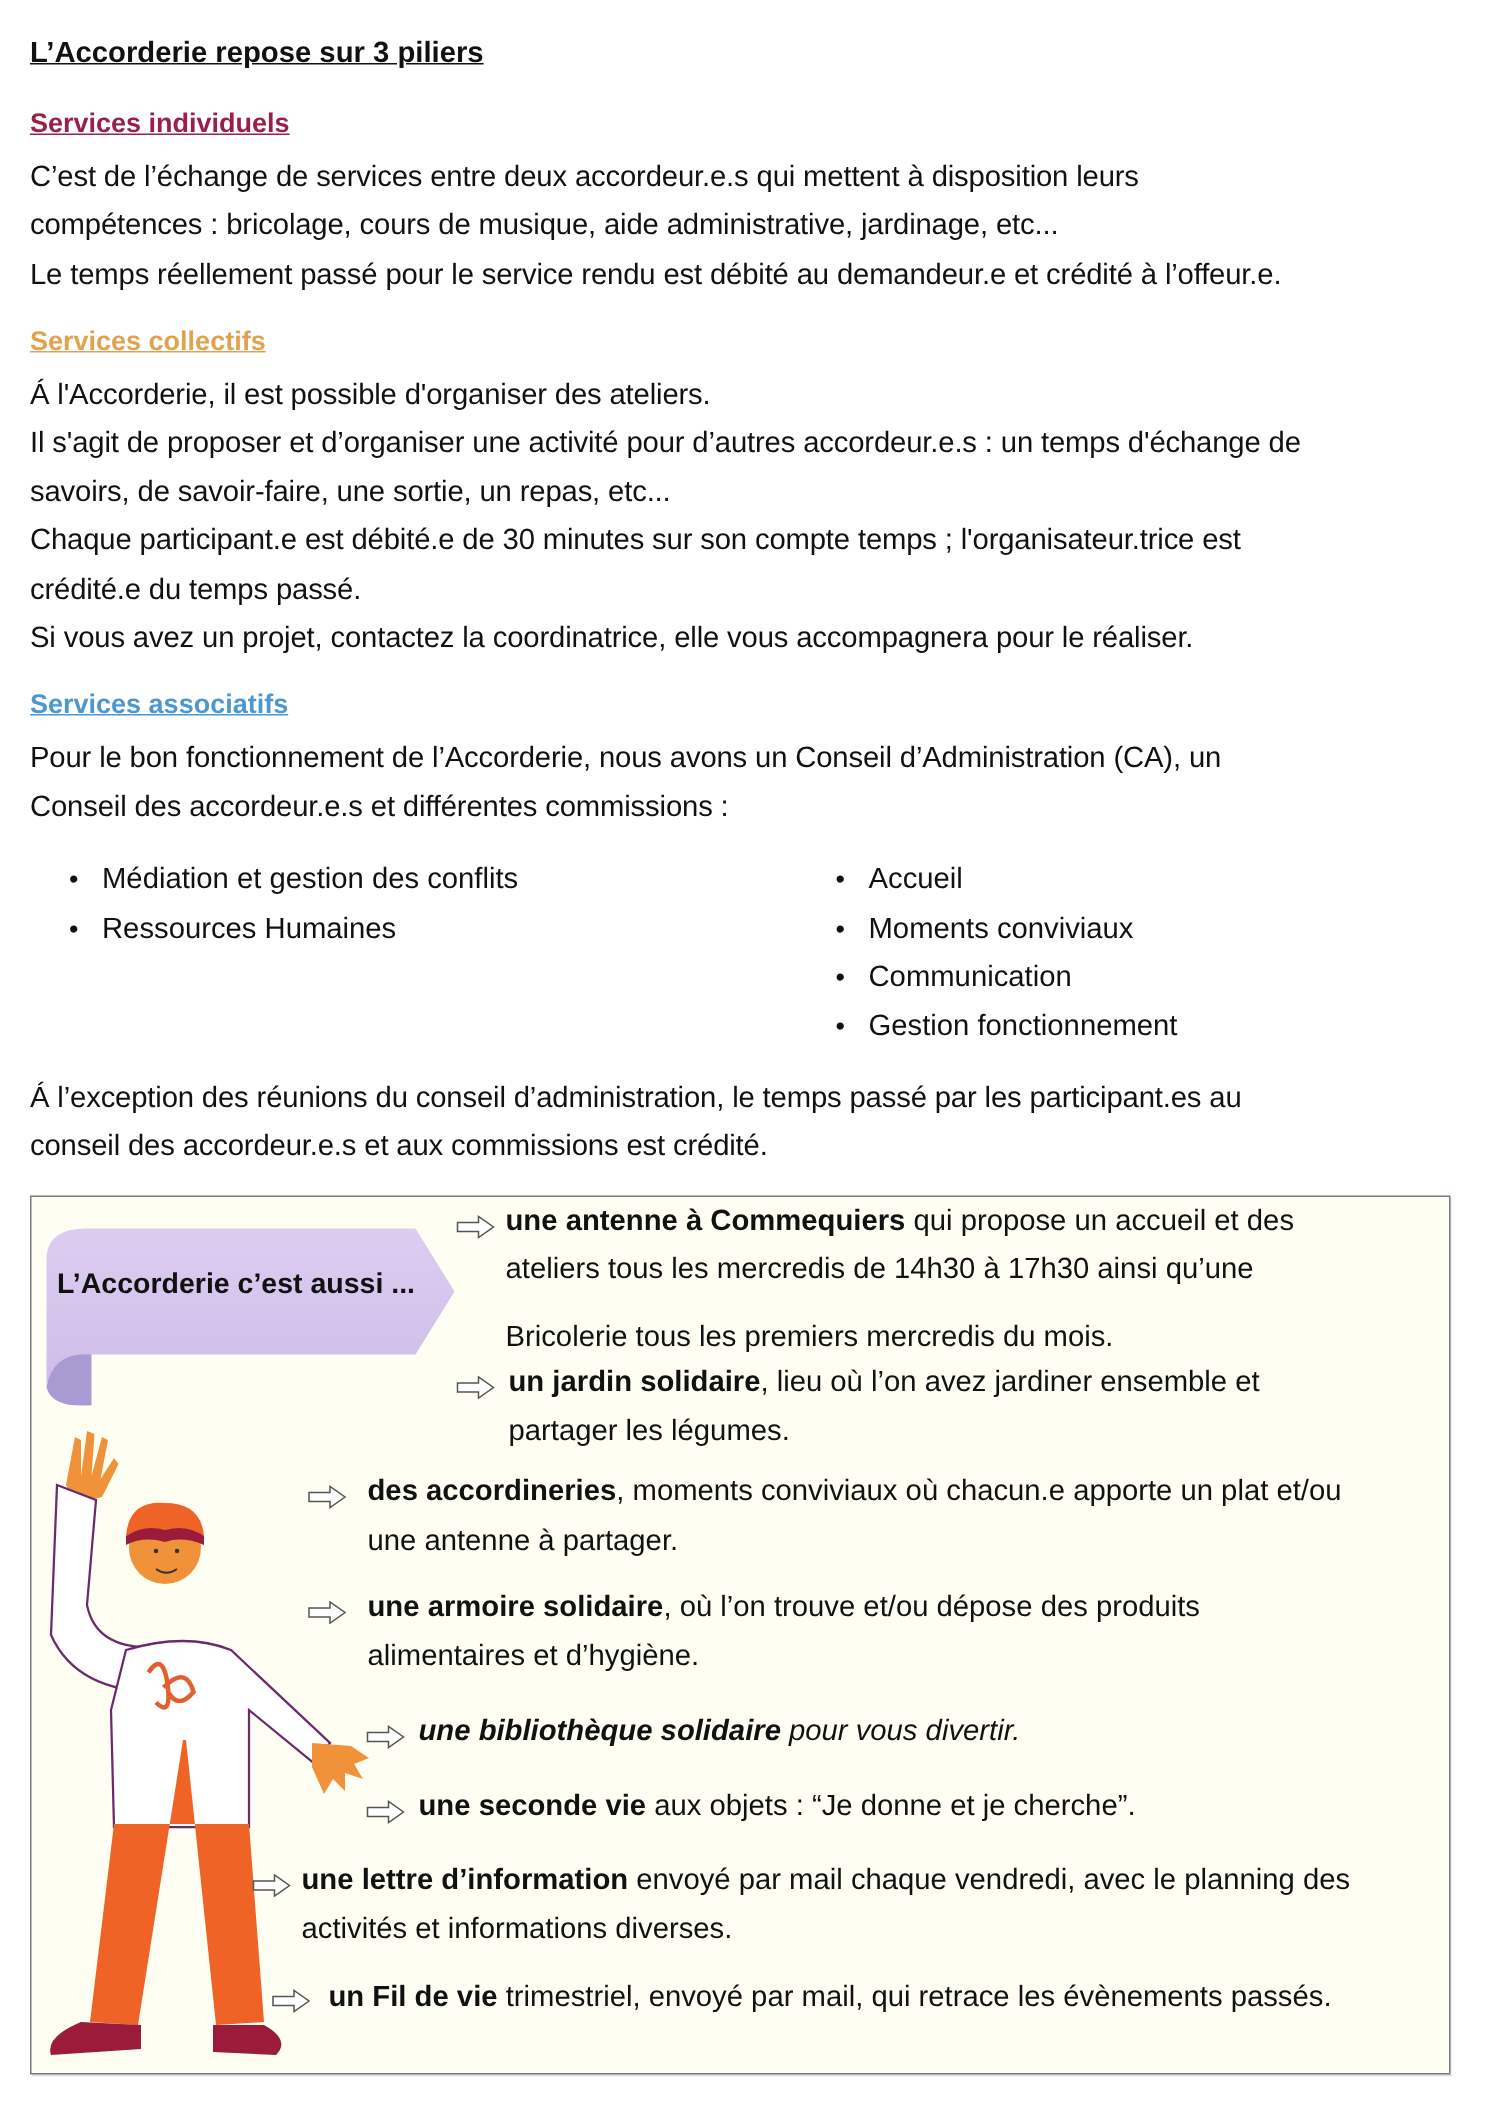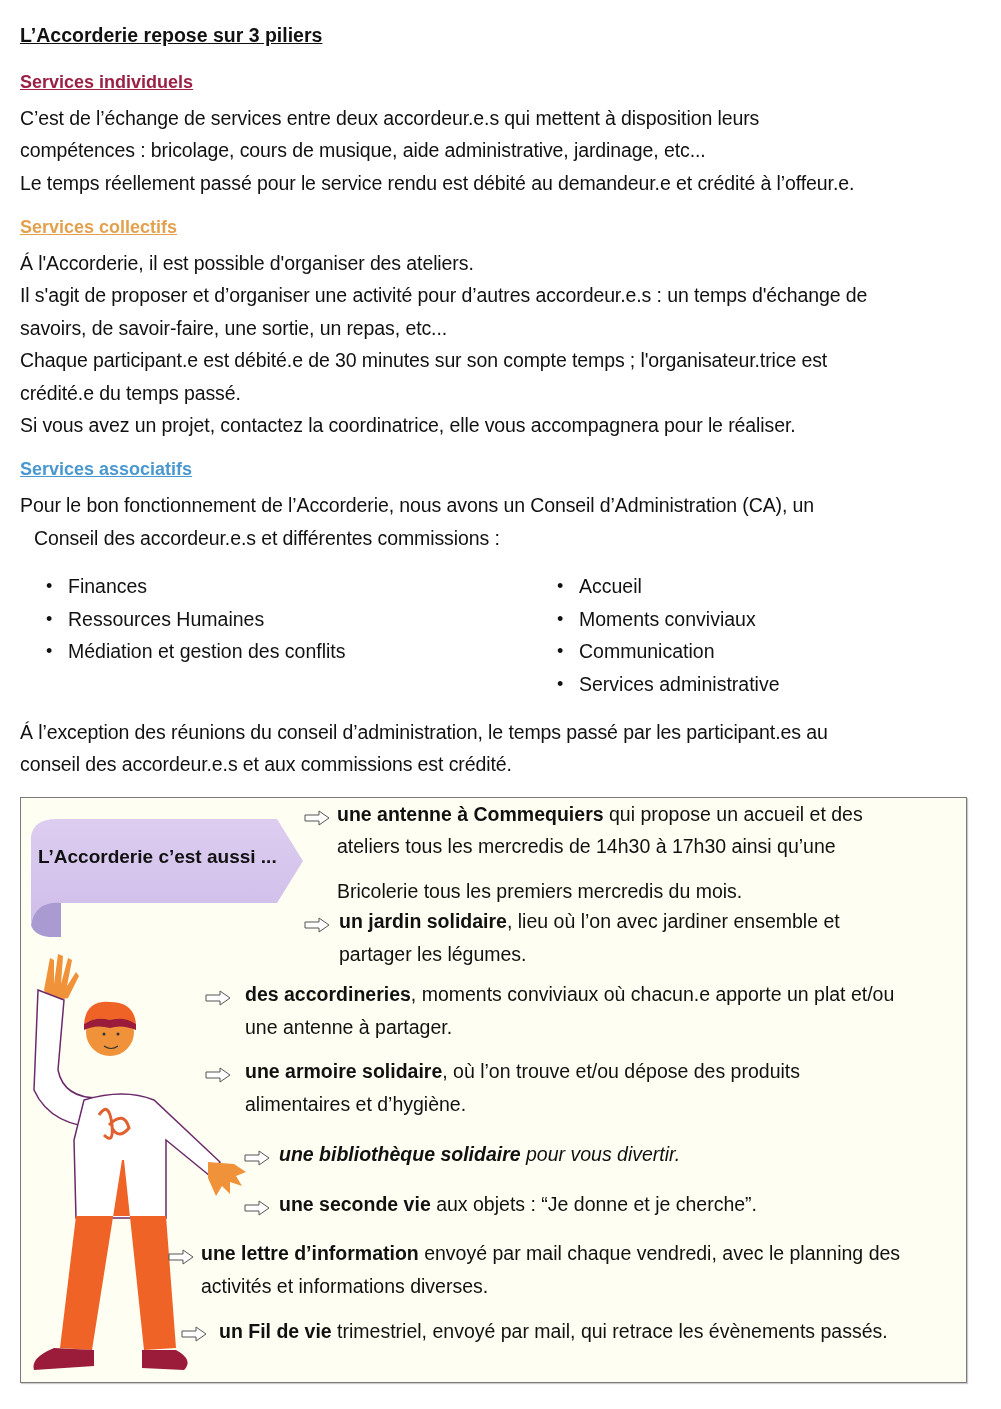--- a/index.html
+++ b/index.html
@@ -43,32 +43,31 @@
 <div class="h h2c" style="top:217px;">Services collectifs</div>
 <div class="p" style="top:247px;">Á l'Accorderie, il est possible d'organiser des ateliers.</div>
 <div class="p" style="top:279px;">Il s'agit de proposer et d’organiser une activité pour d’autres accordeur.e.s : un temps d'échange de</div>
 <div class="p" style="top:312px;">savoirs, de savoir-faire, une sortie, un repas, etc...</div>
 <div class="p" style="top:344px;">Chaque participant.e est débité.e de 30 minutes sur son compte temps ; l'organisateur.trice est</div>
 <div class="p" style="top:377px;">crédité.e du temps passé.</div>
 <div class="p" style="top:409px;">Si vous avez un projet, contactez la coordinatrice, elle vous accompagnera pour le réaliser.</div>
 
 <div class="h h3c" style="top:459px;">Services associatifs</div>
 <div class="p" style="top:489px;">Pour le bon fonctionnement de l’Accorderie, nous avons un Conseil d’Administration (CA), un</div>
-<div class="p" style="top:522px;margin-left:14px;">Conseil des accordeur.e.s et différentes commissions :</div>
+<div class="p" style="top:522px;">Conseil des accordeur.e.s et différentes commissions :</div>
 
 <ul class="list listL">
-  <li>Finances</li>
+  <li>Médiation et gestion des conflits</li>
   <li>Ressources Humaines</li>
-  <li>Médiation et gestion des conflits</li>
 </ul>
 <ul class="list listR">
   <li>Accueil</li>
   <li>Moments conviviaux</li>
   <li>Communication</li>
-  <li>Services administrative</li>
+  <li>Gestion fonctionnement</li>
 </ul>
 
 <div class="p" style="top:716px;">Á l’exception des réunions du conseil d’administration, le temps passé par les participant.es au</div>
 <div class="p" style="top:748px;">conseil des accordeur.e.s et aux commissions est crédité.</div>
 
 <div class="box"></div>
 
 <svg class="banner" viewBox="0 0 276 120">
   <defs>
     <linearGradient id="bg1" x1="0" y1="0" x2="0" y2="1">
@@ -109,21 +108,21 @@
 <svg class="arrow" style="left:304px;top:810px;" viewBox="0 0 26 16">
     <path d="M1,5 L15,5 L15,1 L25,8 L15,15 L15,11 L1,11 Z" fill="#fff" stroke="#555" stroke-width="1"></path>
   </svg>
 <div class="item" style="left:337px;top:798px;"><b>une antenne à Commequiers</b><span> qui propose un accueil et des</span></div>
 <div class="item" style="left:337px;top:830px;">ateliers tous les mercredis de 14h30 à 17h30 ainsi qu’une</div>
 <div class="item" style="left:337px;top:863px;margin-top:12px;">Bricolerie tous les premiers mercredis du mois.</div>
 
 <svg class="arrow" style="left:304px;top:917px;" viewBox="0 0 26 16">
     <path d="M1,5 L15,5 L15,1 L25,8 L15,15 L15,11 L1,11 Z" fill="#fff" stroke="#555" stroke-width="1"></path>
   </svg>
-<div class="item" style="left:339px;top:905px;"><b>un jardin solidaire</b><span>, lieu où l’on avec jardiner ensemble et</span></div>
+<div class="item" style="left:339px;top:905px;"><b>un jardin solidaire</b><span>, lieu où l’on avez jardiner ensemble et</span></div>
 <div class="item" style="left:339px;top:938px;">partager les légumes.</div>
 
 <svg class="arrow" style="left:205px;top:990px;" viewBox="0 0 26 16">
     <path d="M1,5 L15,5 L15,1 L25,8 L15,15 L15,11 L1,11 Z" fill="#fff" stroke="#555" stroke-width="1"></path>
   </svg>
 <div class="item" style="left:245px;top:978px;"><b>des accordineries</b><span>, moments conviviaux où chacun.e apporte un plat et/ou</span></div>
 <div class="item" style="left:245px;top:1011px;">une antenne à partager.</div>
 
 <svg class="arrow" style="left:205px;top:1067px;" viewBox="0 0 26 16">
     <path d="M1,5 L15,5 L15,1 L25,8 L15,15 L15,11 L1,11 Z" fill="#fff" stroke="#555" stroke-width="1"></path>

